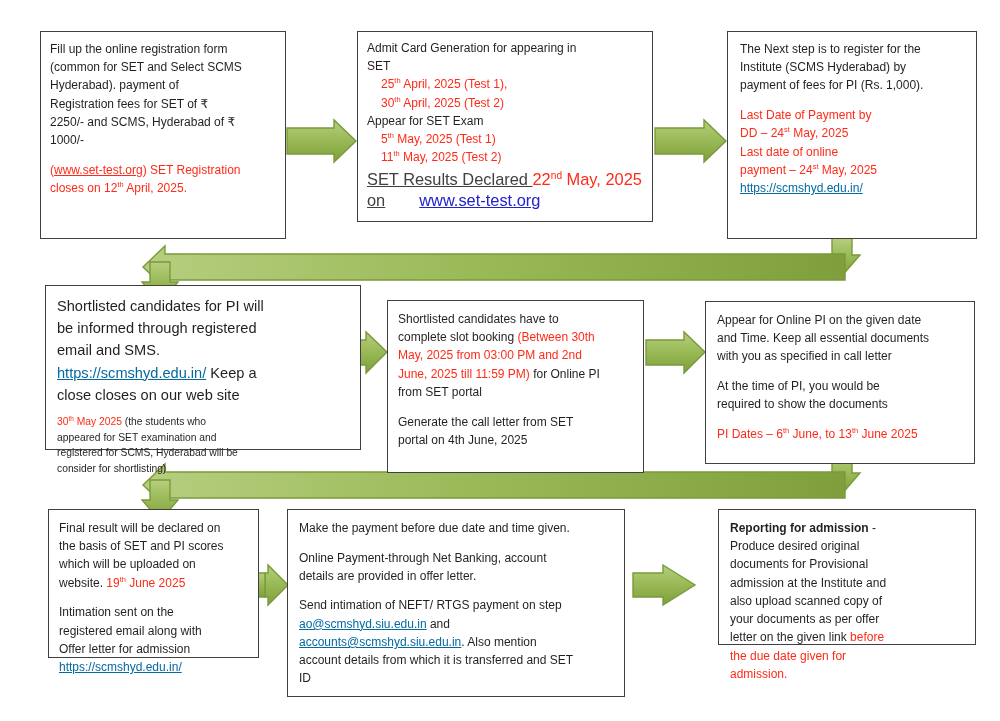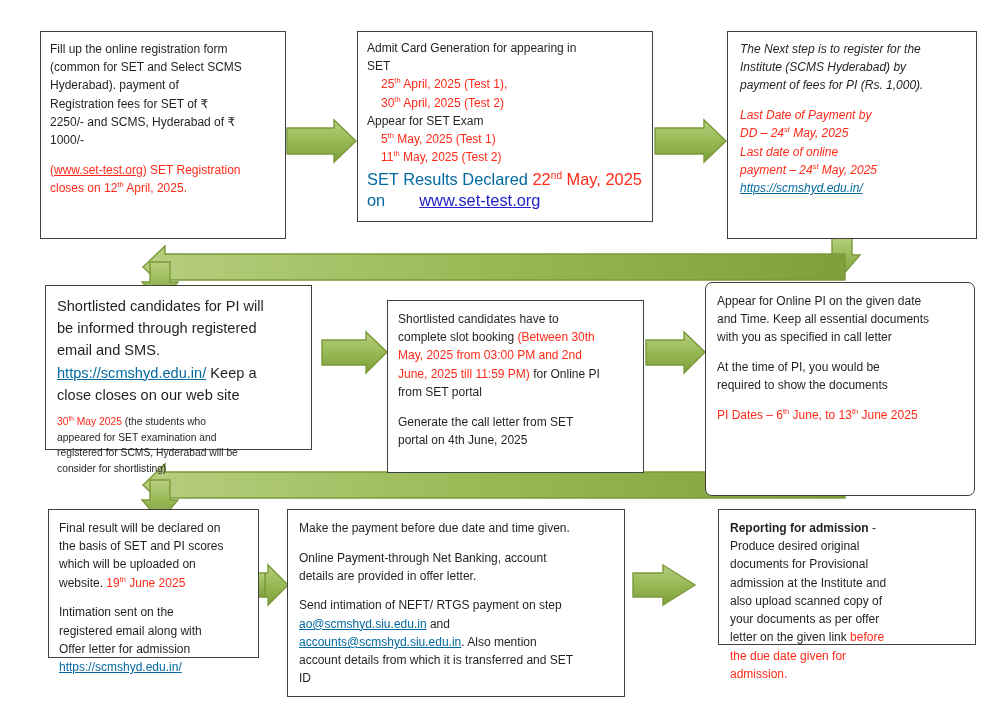--- a/index.html
+++ b/index.html
@@ -21,21 +21,21 @@
     z-index:3;
   }
   .box .pad{
     position:absolute;
     left:9px;right:8px;top:8px;
   }
   .overflow{overflow:visible;}
   .box p{margin:0 0 0 0;line-height:1.52;}
   .gap{height:0.95em;}
   .red{color:#ff2a18;}
-  .blk{color:#0369a1;}
+  .blk{color:#404040;text-decoration:underline;}
   .lnk-blue{color:#2222cc;text-decoration:underline;}
   .lnk-red{color:#ff2a18;text-decoration:underline;}
   .lnk-blue2{color:#0369a1;text-decoration:underline;}
   sup{font-size:0.62em;vertical-align:super;line-height:0;}
   b{font-weight:bold;}
 
   
   #arrows{position:absolute;inset:0;z-index:1;}
 
   
@@ -130,34 +130,34 @@
       <p class="red indent"><span>25</span><sup>th</sup><span> April, 2025 (Test 1),</span></p>
       <p class="red indent"><span>30</span><sup>th</sup><span> April, 2025 (Test 2)</span></p>
       <p>Appear for SET Exam</p>
       <p class="red indent"><span>5</span><sup>th</sup><span> May, 2025 (Test 1)</span></p>
       <p class="red indent"><span>11</span><sup>th</sup><span> May, 2025 (Test 2)</span></p>
       <p class="t17" style="line-height:1.3;margin-top:2px;"><span class="blk">SET Results Declared </span><span class="red">22</span><sup class="red">nd</sup><span class="red"> May, 2025</span><span class="blk"> on</span><span style="display:inline-block;width:34px;"></span><a class="lnk-blue" href="#">www.set-test.org</a></p>
     </div>
   </div>
 
   <div class="box t12" style="left:727px;top:31px;width:250px;height:208px;">
-    <div class="pad" style="left:12px;font-style:italic;">
+    <div class="pad" style="left:12px;">
       <p>The Next step is to register for the</p>
       <p>Institute (SCMS Hyderabad) by</p>
       <p>payment of fees for PI (Rs. 1,000).</p>
       <div class="gap"></div>
       <p class="red">Last Date of Payment by</p>
       <p class="red"><span>DD – 24</span><sup>st</sup><span> May, 2025</span></p>
       <p class="red">Last date of online</p>
       <p class="red"><span>payment – 24</span><sup>st</sup><span> May, 2025</span></p>
       <p><a class="lnk-blue2" href="#">https://scmshyd.edu.in/</a></p>
     </div>
   </div>
 
-  <div class="box overflow" style="left:45px;top:285px;width:267px;height:165px;">
+  <div class="box overflow" style="left:45px;top:285px;width:316px;height:165px;">
     <div class="pad" style="left:11px;right:6px;top:9px;">
       <p class="t15">Shortlisted candidates for PI will</p>
       <p class="t15">be informed through registered</p>
       <p class="t15">email and SMS.</p>
       <p class="t15"><a class="lnk-blue2" href="#">https://scmshyd.edu.in/</a><span> Keep a</span></p>
       <p class="t15">close closes on our web site</p>
       <div style="height:8px;"></div>
       <p class="t10"><span class="red">30</span><sup class="red">th</sup><span class="red"> May 2025</span><span> (the students who</span></p>
       <p class="t10">appeared for SET examination and</p>
       <p class="t10">registered for SCMS, Hyderabad will be</p>
@@ -171,21 +171,21 @@
       <p><span>complete slot booking </span><span class="red">(Between 30th</span></p>
       <p class="red">May, 2025 from 03:00 PM  and 2nd</p>
       <p><span class="red">June, 2025 till 11:59 PM)</span><span> for Online PI</span></p>
       <p>from SET portal</p>
       <div class="gap"></div>
       <p>Generate the call letter from SET</p>
       <p>portal on 4th June, 2025</p>
     </div>
   </div>
 
-  <div class="box t12" style="left:705px;top:282px;width:270px;height:214px;border-radius:7px;">
+  <div class="box t12" style="left:705px;top:301px;width:270px;height:163px;">
     <div class="pad" style="left:11px;right:6px;top:9px;">
       <p>Appear for Online PI on the given date</p>
       <p>and Time. Keep all essential documents</p>
       <p>with you as specified in call letter</p>
       <div class="gap"></div>
       <p>At the time of PI, you would be</p>
       <p>required to show the documents</p>
       <div class="gap"></div>
       <p class="red"><span>PI Dates – 6</span><sup>th</sup><span> June, to 13</span><sup>th</sup><span> June 2025</span></p>
     </div>

